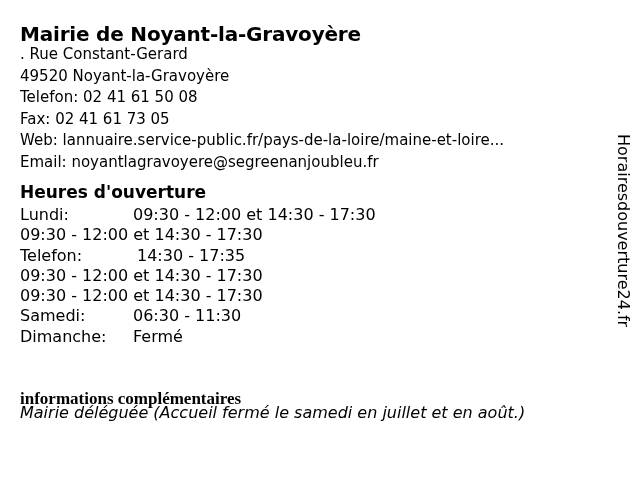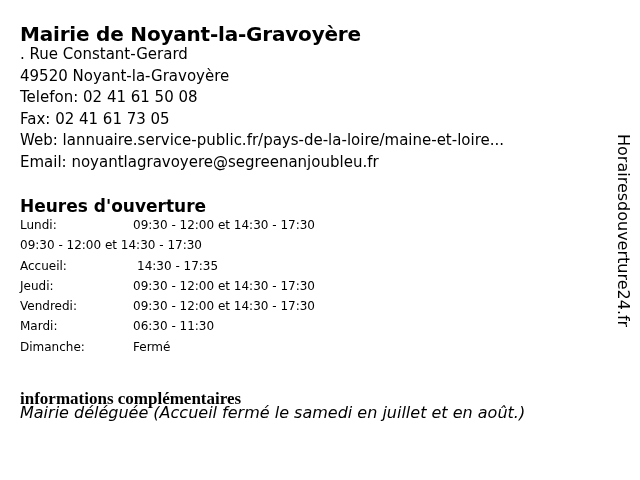--- a/index.html
+++ b/index.html
@@ -18,25 +18,25 @@
 
   .contact{
     position:absolute;left:20px;top:44px;
     font-size:15px;line-height:21.5px;white-space:nowrap;
   }
 
   .section-heading{
     position:absolute;left:20px;
     font-size:17px;font-weight:bold;white-space:nowrap;
   }
-  .hours-heading{top:182px;}
+  .hours-heading{top:168px;}
 
   .hours-table{
-    position:absolute;left:20px;top:215px;
-    font-size:12px;
+    position:absolute;left:20px;top:205px;
+    font-size:16px;
   }
   .hours-row{display:flex;height:20.3px;line-height:20.3px;white-space:nowrap;}
   .hours-day{width:113px;flex:0 0 113px;}
   .hours-row:nth-child(3) .hours-time{padding-left:4px;}
 
   .extra-heading{top:375px;font-family:Liberation Serif, serif;}
   .extra-text{
     position:absolute;left:20px;top:403px;
     font-size:16px;white-space:nowrap;font-style:italic;
   }
@@ -67,33 +67,31 @@
 
   <div class="hours-table">
     <div class="hours-row">
       <span class="hours-day">Lundi:</span>
       <span class="hours-time">09:30 - 12:00 et 14:30 - 17:30</span>
     </div>
     <div class="hours-row">
       <span class="hours-time">09:30 - 12:00 et 14:30 - 17:30</span>
     </div>
     <div class="hours-row">
-      <span class="hours-day">Accueil:</span>
+      <span class="hours-day">Telefon:</span>
       <span class="hours-time">14:30 - 17:35</span>
     </div>
     <div class="hours-row">
-      <span class="hours-day">Jeudi:</span>
       <span class="hours-time">09:30 - 12:00 et 14:30 - 17:30</span>
     </div>
     <div class="hours-row">
-      <span class="hours-day">Vendredi:</span>
       <span class="hours-time">09:30 - 12:00 et 14:30 - 17:30</span>
     </div>
     <div class="hours-row">
-      <span class="hours-day">Mardi:</span>
+      <span class="hours-day">Samedi:</span>
       <span class="hours-time">06:30 - 11:30</span>
     </div>
     <div class="hours-row">
       <span class="hours-day">Dimanche:</span>
       <span class="hours-time">Fermé</span>
     </div>
   </div>
 
   <h2 class="section-heading extra-heading">informations complémentaires</h2>
 

